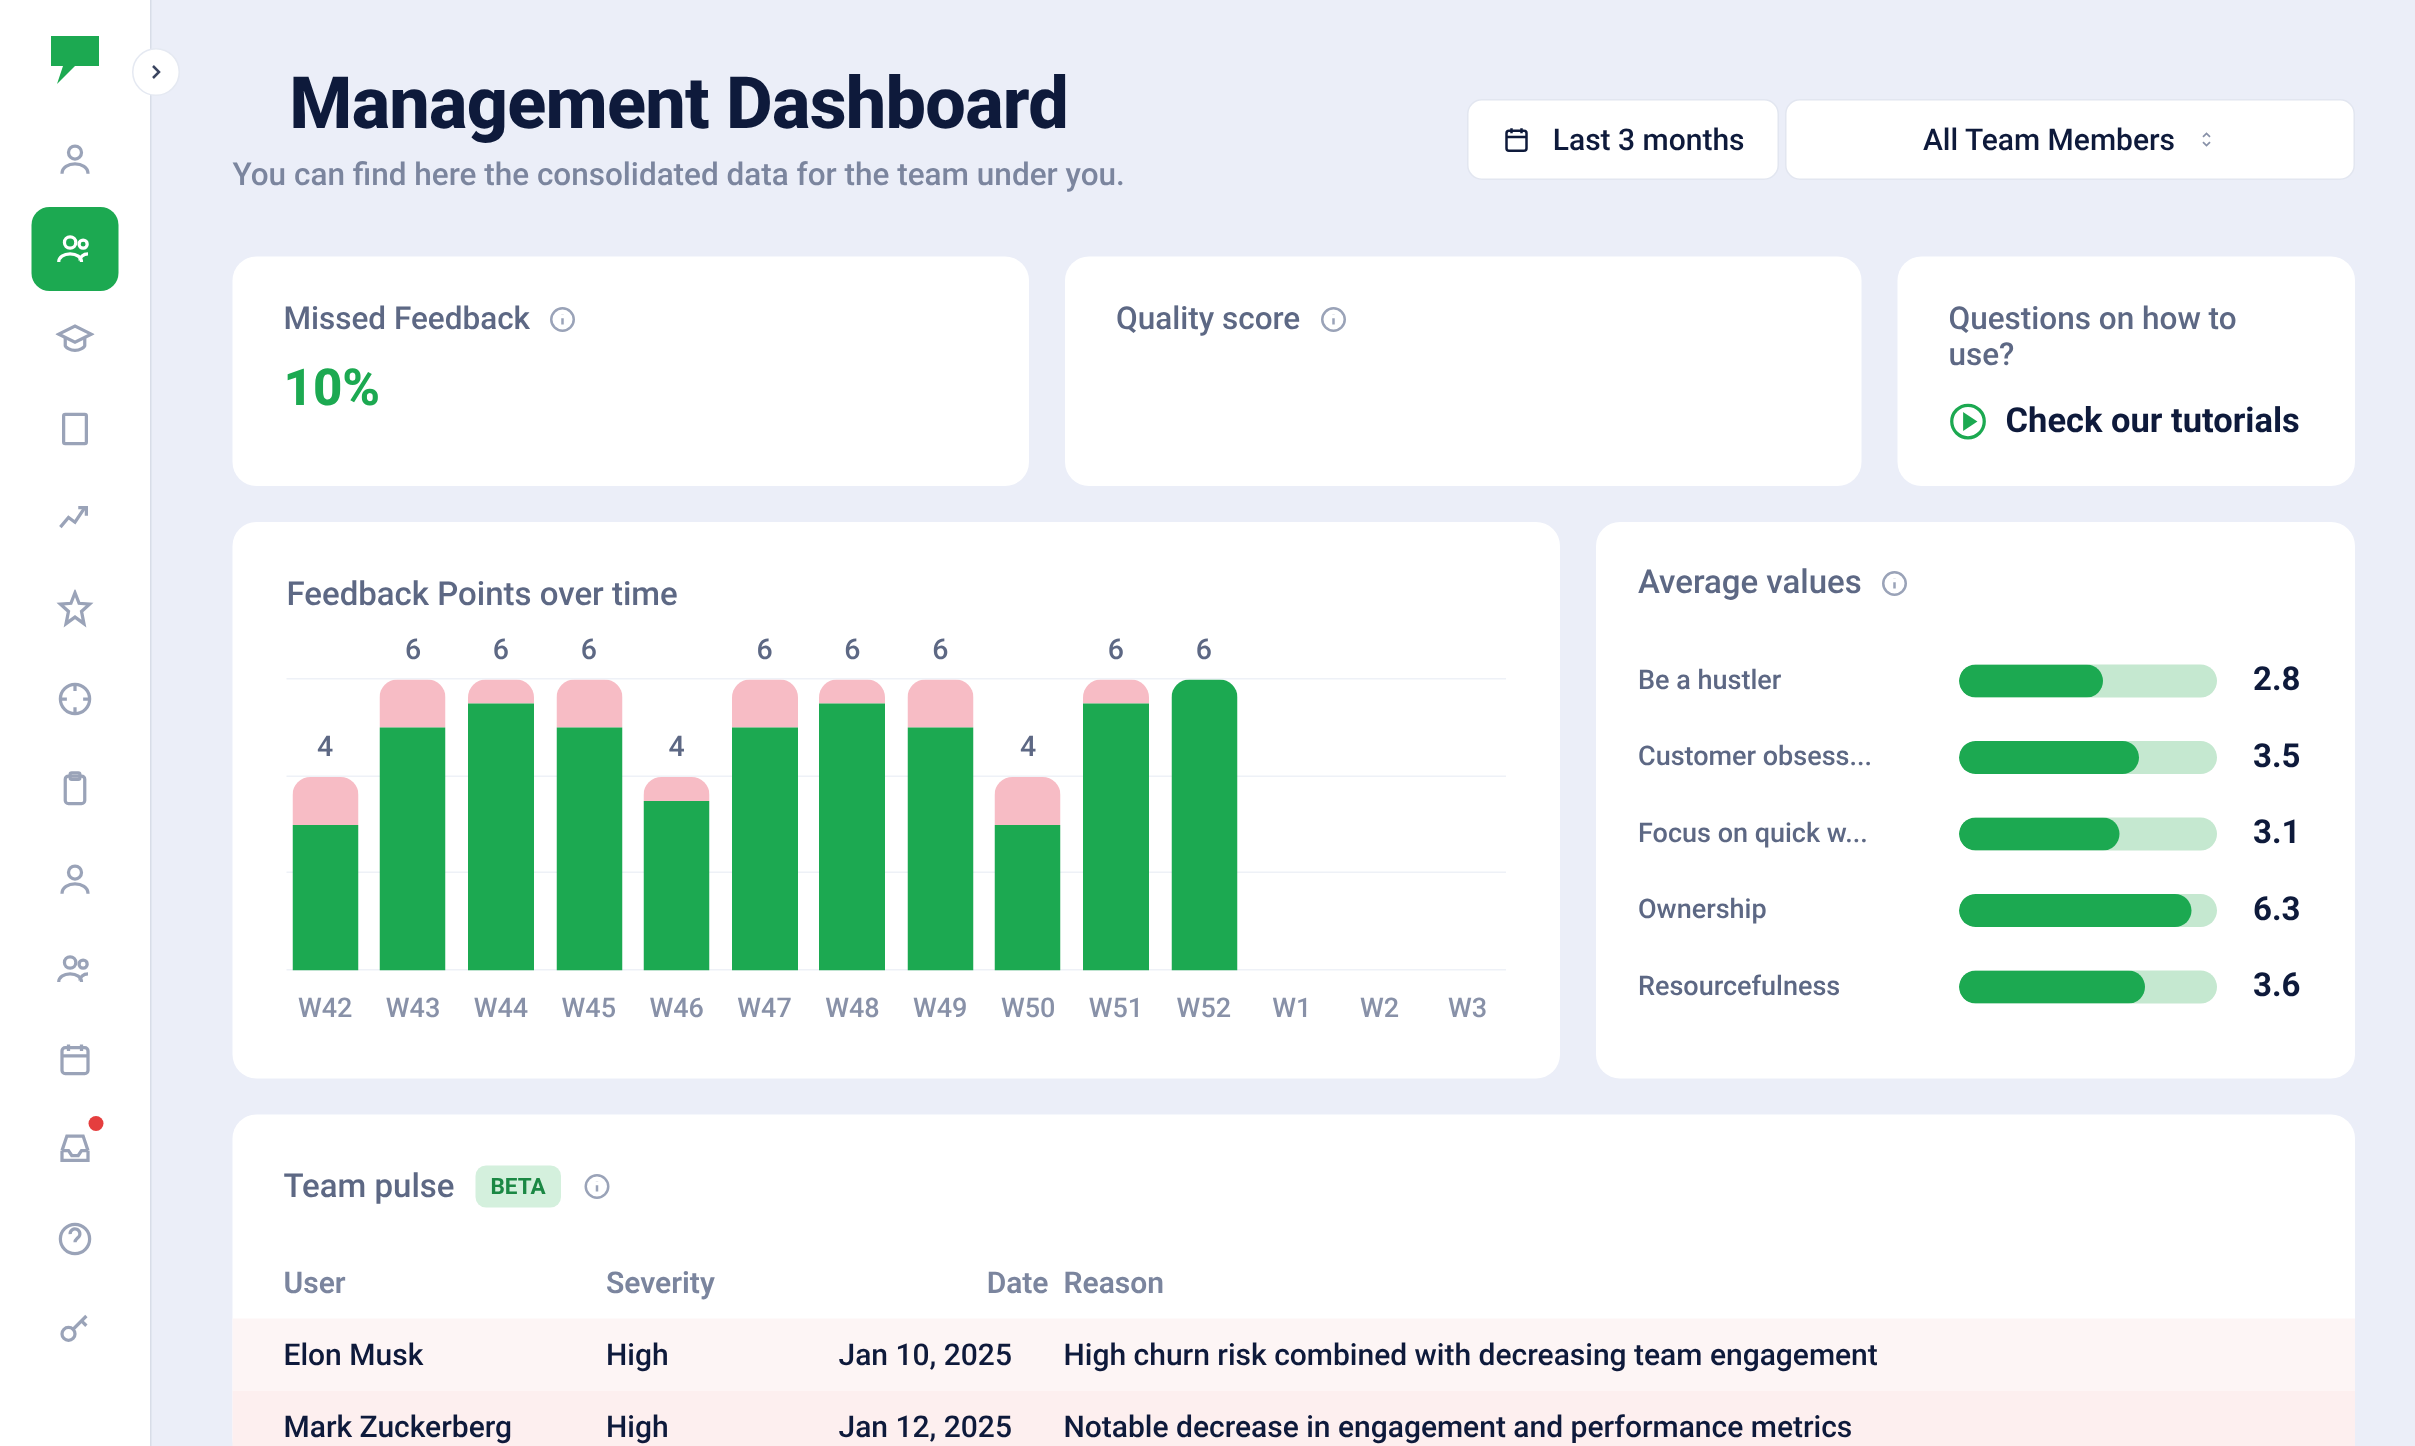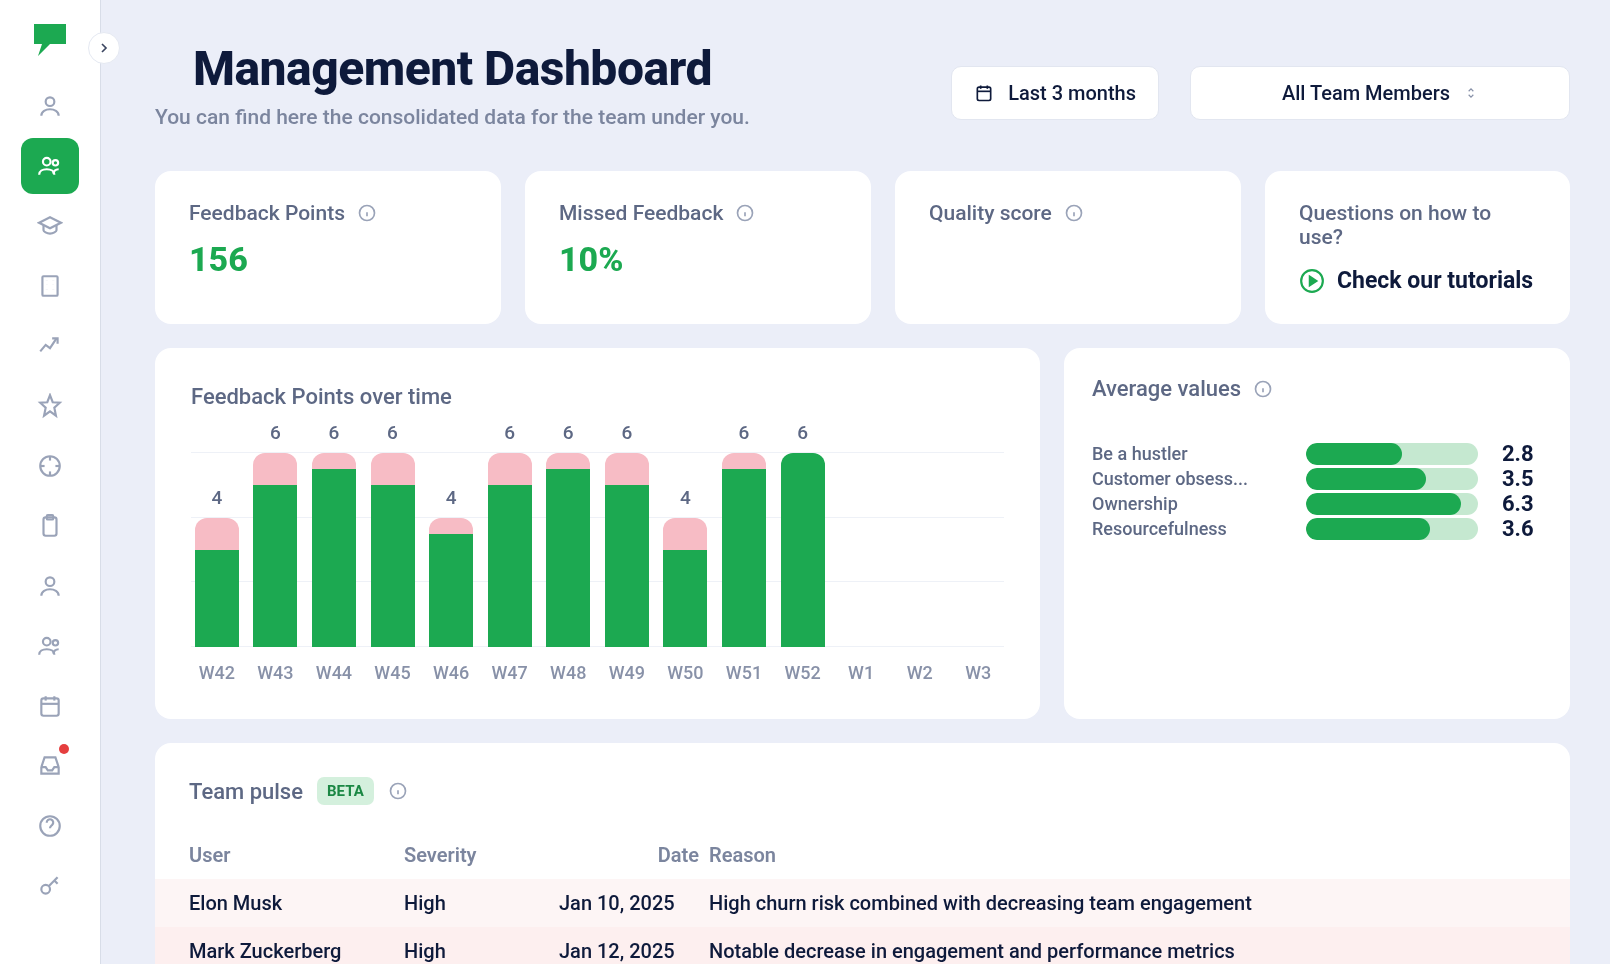--- a/index.html
+++ b/index.html
@@ -106,21 +106,21 @@
     text-align: center;
   }
   .subtitle {
     font-size: 21px;
     color: #7b859e;
     margin-top: 8px;
     font-weight: 500;
   }
   .header-controls {
     display: flex;
-    gap: 31px;
+    gap: 4px;
     margin-top: 26px;
   }
   .dropdown {
     background: #fff;
     border: 1px solid #e2e6f0;
     border-radius: 10px;
     padding: 14px 22px;
     font-size: 20px;
     color: #0e1a3b;
     display: flex;
@@ -261,20 +261,21 @@
   }
   .values-card {
     background: #fff;
     border-radius: 16px;
     padding: 28px;
     flex: 0 0 506px;
   }
   .value-row {
     display: flex;
     align-items: center;
+    margin-top: 26px;
     gap: 24px;
   }
   .value-row:first-of-type {
     margin-top: 40px;
   }
   .value-name {
     font-size: 18px;
     color: #5d6884;
     font-weight: 500;
     width: 190px;
@@ -492,31 +493,20 @@
             <path d="M8 9l4-4 4 4"></path>
             <path d="M8 15l4 4 4-4"></path>
           </svg>
       </div>
     </div>
   </div>
 
   <div class="stats-row">
     <div class="stat-card">
       <div class="stat-label">
-        <span>Feedback Points</span>
-        <svg class="info-icon-circ" viewBox="0 0 24 24" width="20" height="20" fill="none" stroke="#9aa3b8" stroke-width="2">
-            <circle cx="12" cy="12" r="9"></circle>
-            <line x1="12" y1="8" x2="12" y2="8.1"></line>
-            <line x1="12" y1="11" x2="12" y2="16"></line>
-          </svg>
-      </div>
-      <div class="stat-value">156</div>
-    </div>
-    <div class="stat-card">
-      <div class="stat-label">
         <span>Missed Feedback</span>
         <svg class="info-icon-circ" viewBox="0 0 24 24" width="20" height="20" fill="none" stroke="#9aa3b8" stroke-width="2">
             <circle cx="12" cy="12" r="9"></circle>
             <line x1="12" y1="8" x2="12" y2="8.1"></line>
             <line x1="12" y1="11" x2="12" y2="16"></line>
           </svg>
       </div>
       <div class="stat-value">10%</div>
     </div>
     <div class="stat-card">
@@ -668,20 +658,27 @@
             <div class="value-score">2.8</div>
           </div>
           <div class="value-row">
             <div class="value-name">Customer obsess...</div>
             <div class="value-bar">
               <div class="value-fill" style="width: 70%;"></div>
             </div>
             <div class="value-score">3.5</div>
           </div>
           <div class="value-row">
+            <div class="value-name">Focus on quick w...</div>
+            <div class="value-bar">
+              <div class="value-fill" style="width: 62%;"></div>
+            </div>
+            <div class="value-score">3.1</div>
+          </div>
+          <div class="value-row">
             <div class="value-name">Ownership</div>
             <div class="value-bar">
               <div class="value-fill" style="width: 90%;"></div>
             </div>
             <div class="value-score">6.3</div>
           </div>
           <div class="value-row">
             <div class="value-name">Resourcefulness</div>
             <div class="value-bar">
               <div class="value-fill" style="width: 72%;"></div>

